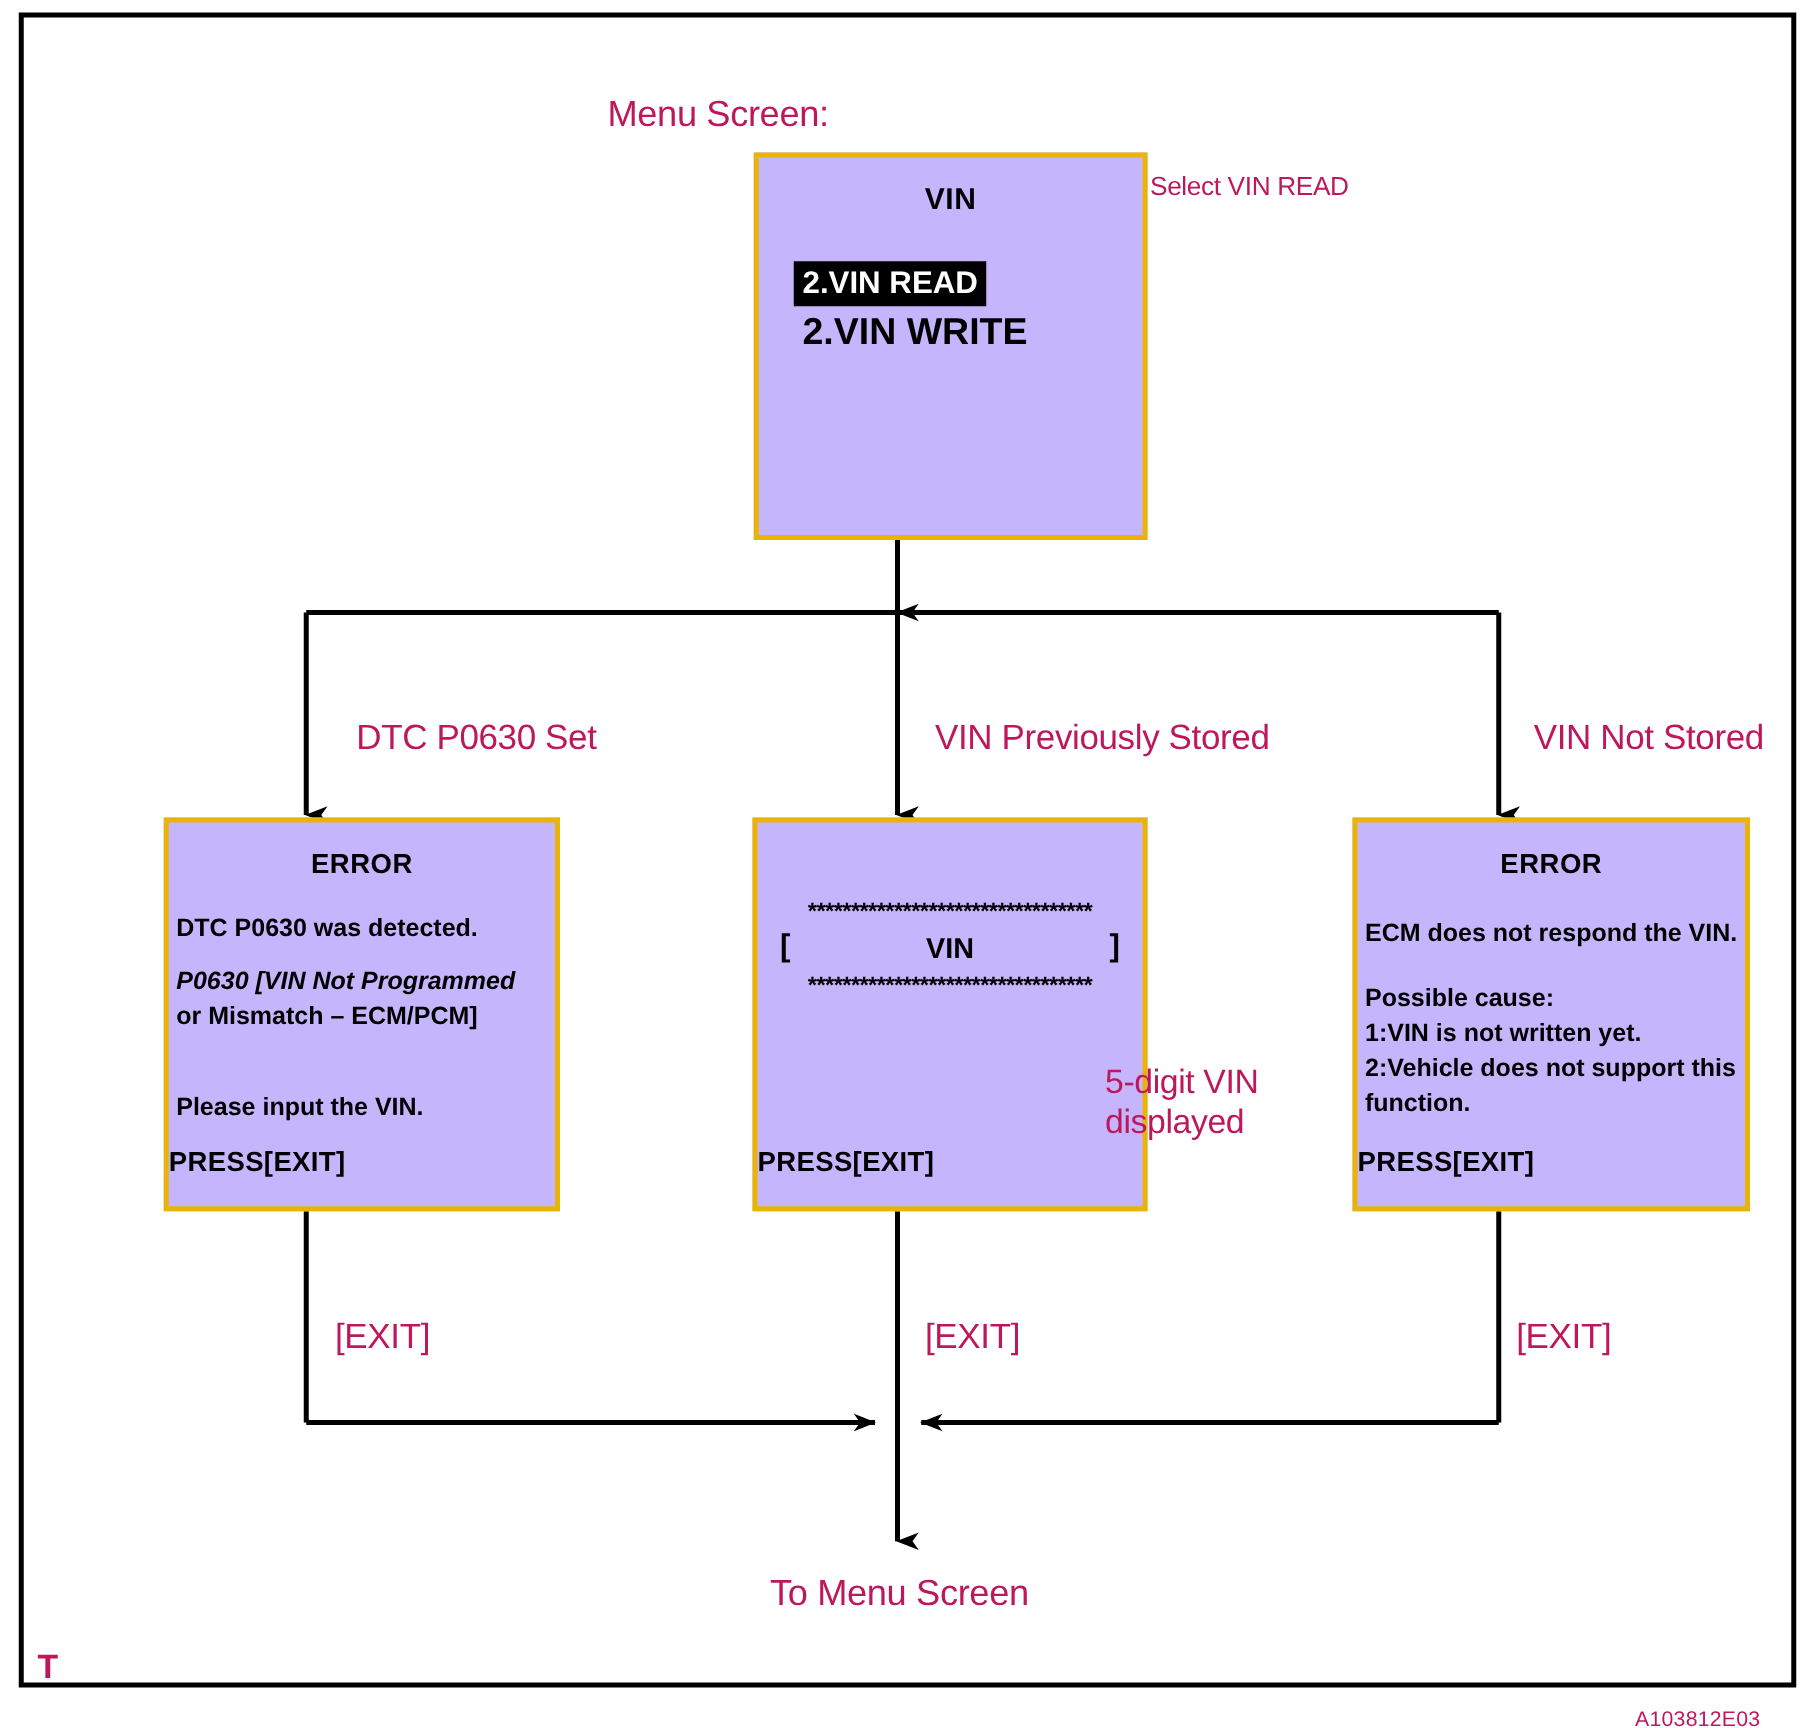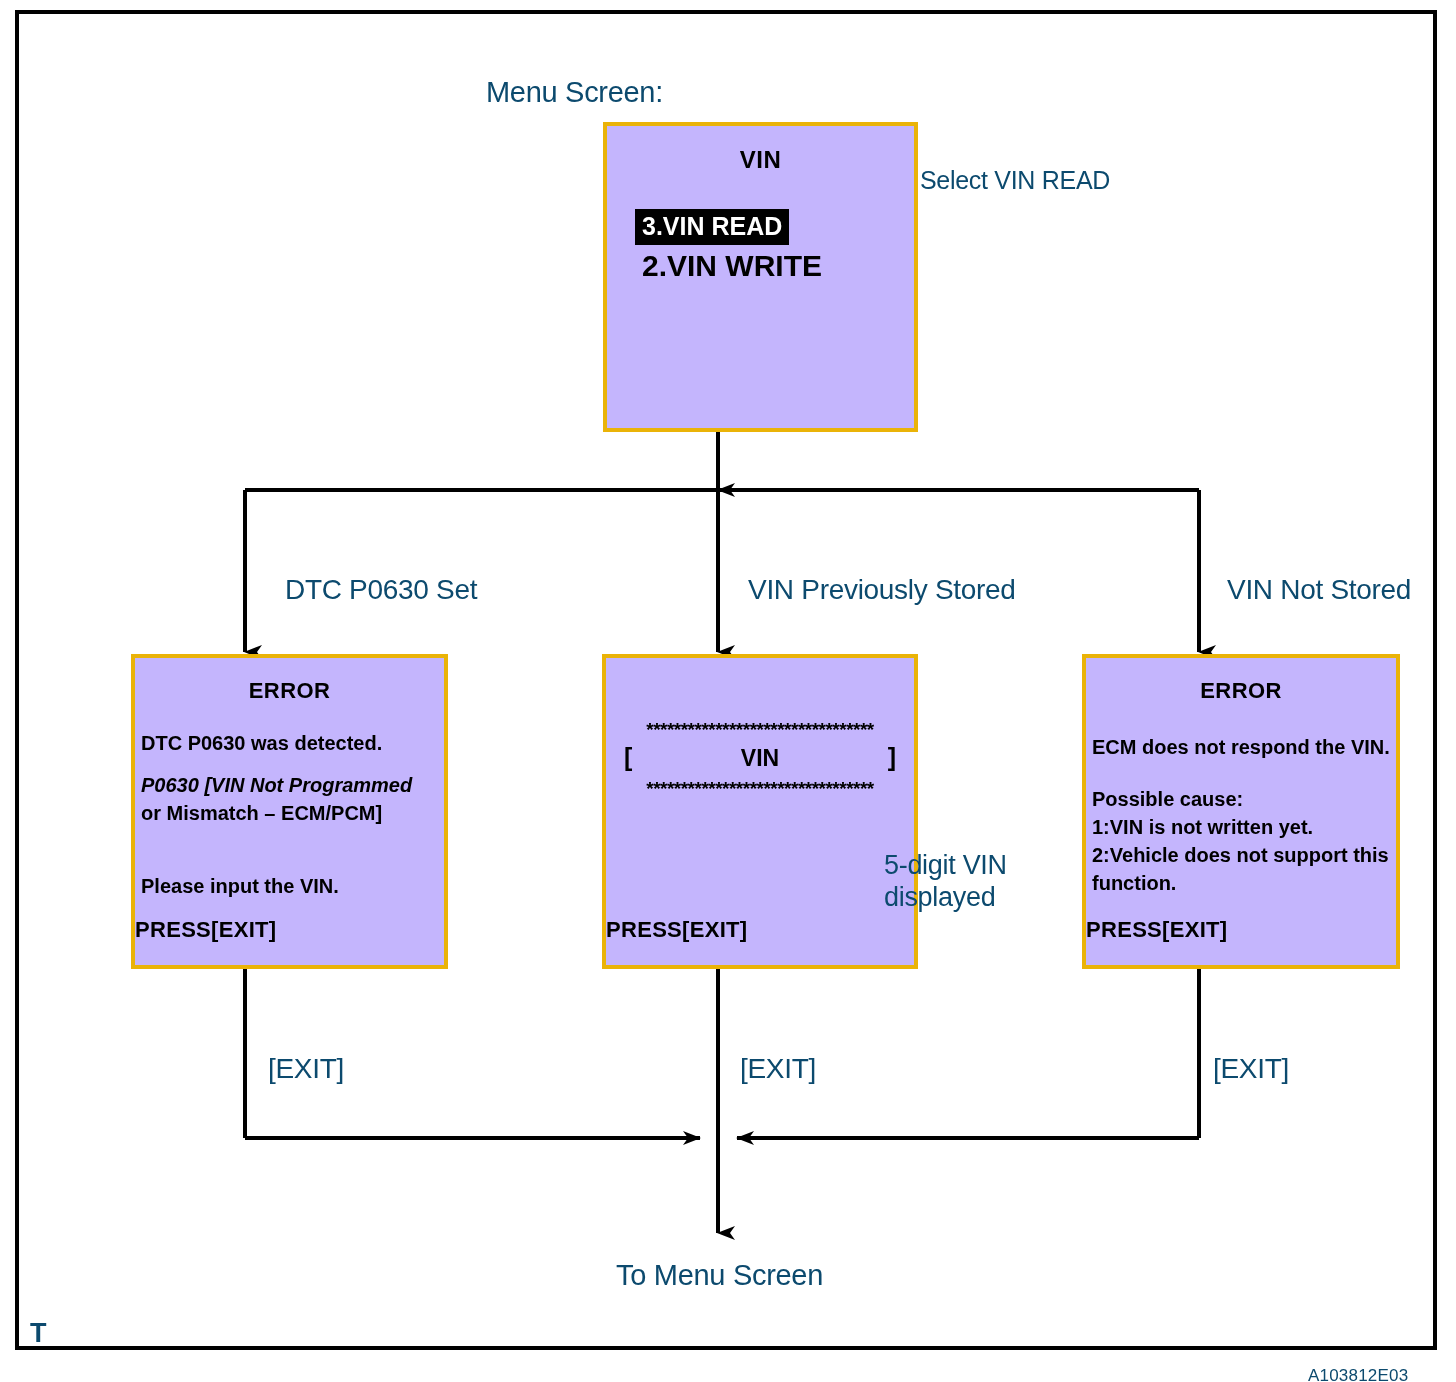--- a/index.html
+++ b/index.html
@@ -27,21 +27,21 @@
     width: 1422px;
     height: 1340px;
     border: 4px solid #000;
     box-sizing: border-box;
   }
   
   .lbl {
     position: absolute;
     font-family: "Liberation Sans", sans-serif;
     font-size: 27px;
-    color: #0c4a6e;
+    color: #be185d;
     white-space: nowrap;
     letter-spacing: -0.3px;
   }
   
   .screen {
     position: absolute;
     border: 4px solid #eab308;
     background: #c4b5fd;
     box-sizing: border-box;
     font-family: "Liberation Sans", sans-serif;
@@ -174,21 +174,21 @@
   
   #lines {
     position: absolute;
     left: 0; top: 0;
     width: 1456px;
     height: 1382px;
     pointer-events: none;
   }
   
   #menu-screen-label { left: 486px; top: 76px; font-size: 29px; }
-  #select-vin-label  { left: 920px; top: 138px; font-size: 25px; margin-top: 28px; }
+  #select-vin-label  { left: 920px; top: 138px; font-size: 21px; }
   #branch-label-1 { left: 285px; top: 574px; font-size: 28px; }
   #branch-label-2 { left: 748px; top: 574px; font-size: 28px; }
   #branch-label-3 { left: 1227px; top: 574px; font-size: 28px; }
   #exit-label-1 { left: 268px; top: 1053px; font-size: 28px; }
   #exit-label-2 { left: 740px; top: 1053px; font-size: 28px; }
   #exit-label-3 { left: 1213px; top: 1053px; font-size: 28px; }
   #to-menu-label { left: 616px; top: 1259px; font-size: 29px; }
   #vin-note {
     left: 884px;
     top: 850px;
@@ -253,21 +253,21 @@
 
     <line x1="752" y1="213" x2="915" y2="152" stroke="#000" stroke-width="4"></line>
 
     <line x1="767" y1="757" x2="880" y2="862" stroke="#000" stroke-width="4"></line>
   </svg>
 
   <div class="lbl" id="menu-screen-label">Menu Screen:</div>
 
   <div class="screen" id="menu-screen">
     <div id="menu-title">VIN</div>
-    <div id="menu-item-1">3.VIN READ</div>
+    <div id="menu-item-1">2.VIN READ</div>
     <div id="menu-item-2">2.VIN WRITE</div>
   </div>
 
   <div class="lbl" id="select-vin-label">Select VIN READ</div>
 
   <div class="lbl" id="branch-label-1">DTC P0630 Set</div>
   <div class="lbl" id="branch-label-2">VIN Previously Stored</div>
   <div class="lbl" id="branch-label-3">VIN Not Stored</div>
 
   <div class="screen" id="left-screen">

